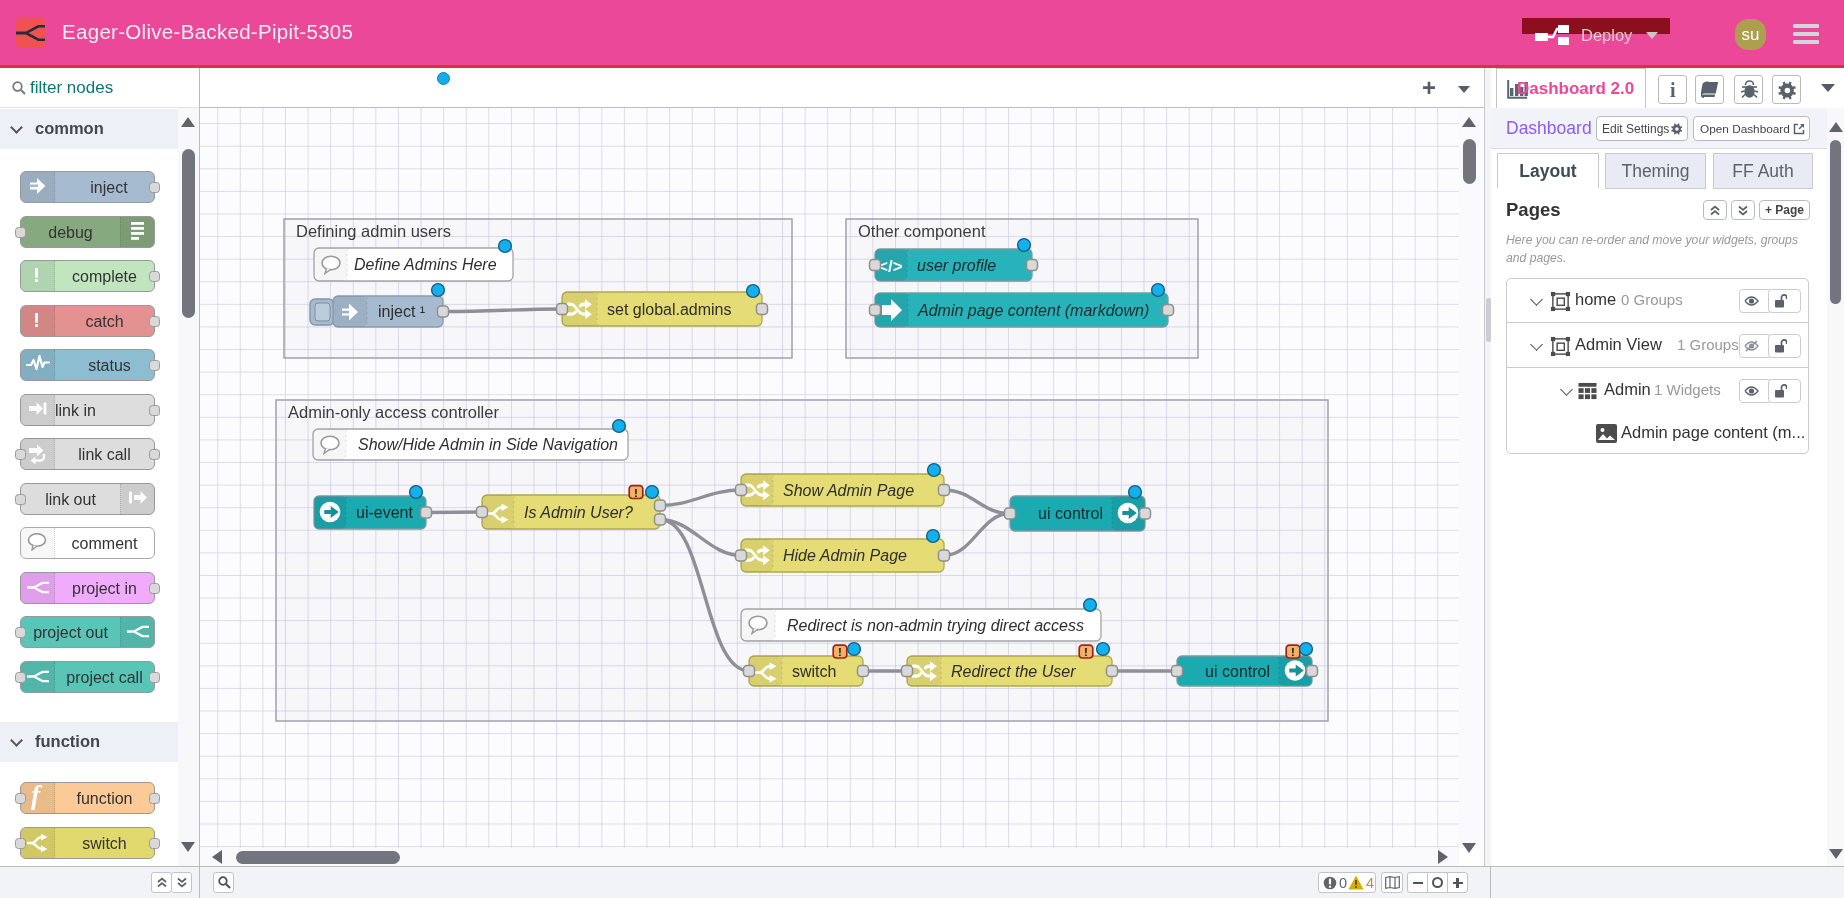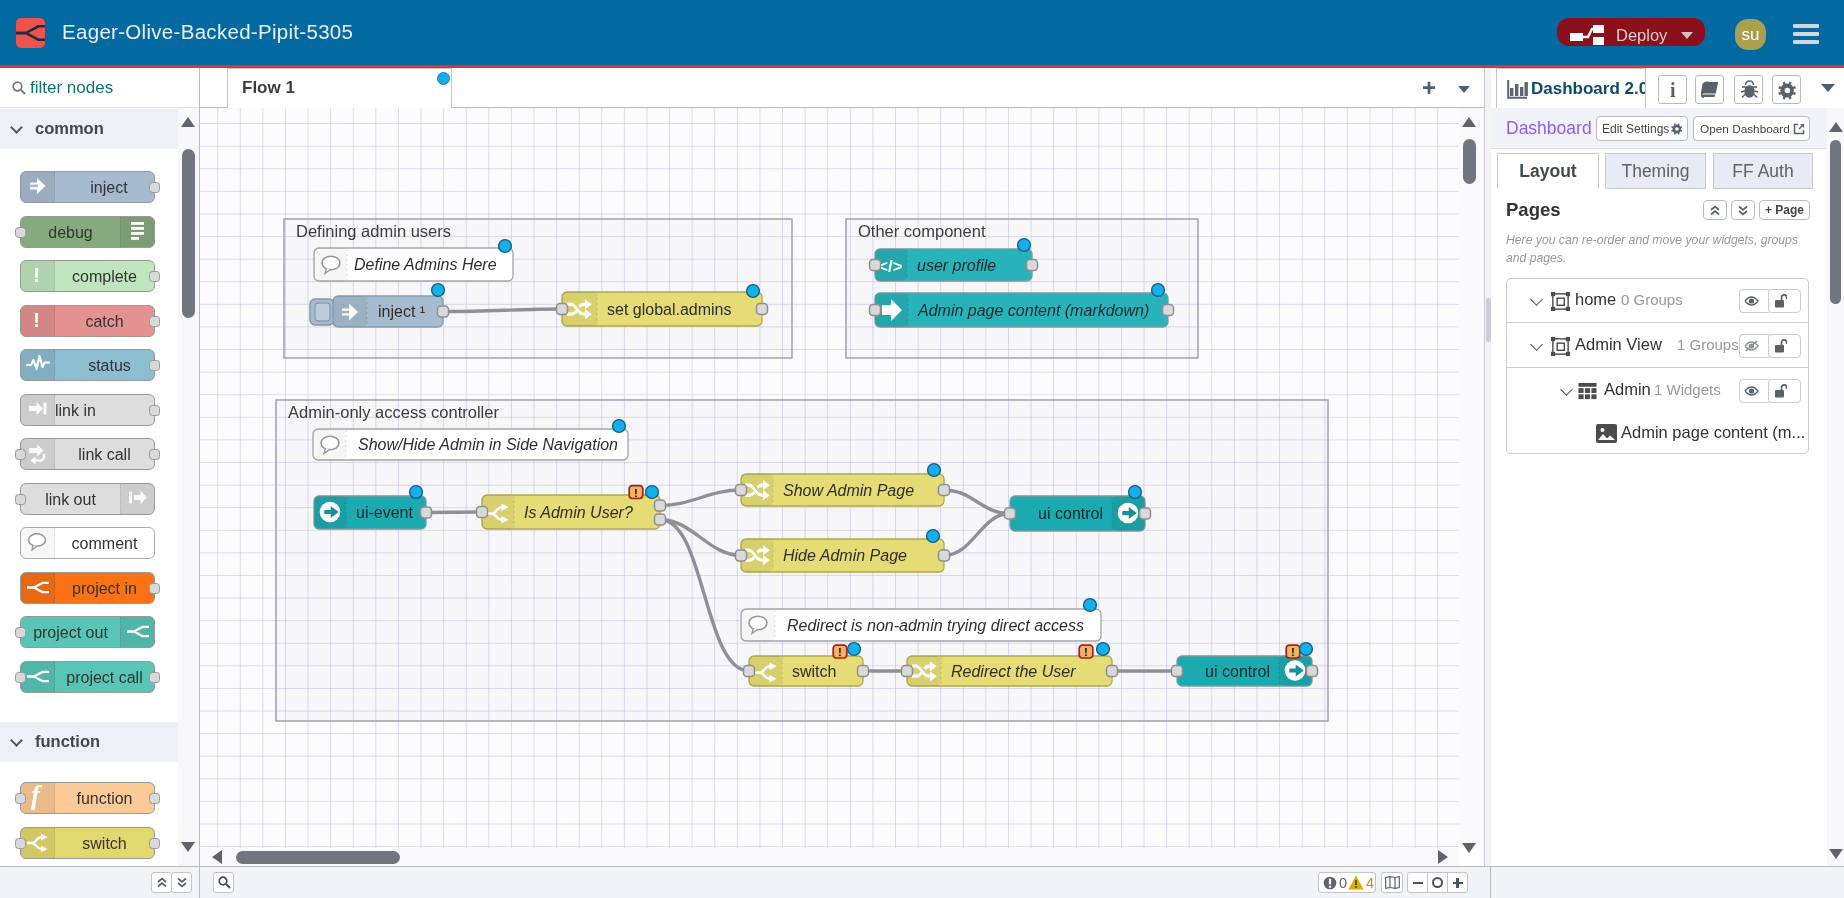--- a/index.html
+++ b/index.html
@@ -1,23 +1,23 @@
 <!DOCTYPE html>
 <html><head>
 <meta charset="utf-8">
 <style>
   * { margin:0; padding:0; box-sizing:border-box; }
   html,body { width:1844px; height:898px; overflow:hidden; font-family:"Liberation Sans", sans-serif; background:#fff; }
   #page { position:relative; width:1844px; height:898px; }
 
   
-  #header { position:absolute; left:0; top:0; width:1844px; height:68px; background:#0369a1; border-bottom:3.5px solid #d93535; }
+  #header { position:absolute; left:0; top:0; width:1844px; height:68px; background:#ec4899; border-bottom:3.5px solid #d93535; }
   #logo { position:absolute; left:16px; top:18px; width:29px; height:30px; }
   #title { position:absolute; left:62px; top:20px; color:#eceff2; font-size:20.5px; letter-spacing:0.3px; }
-  #deploy { position:absolute; left:1557px; top:18px; width:148px; height:28px; background:#8c101c; color:#dfd3d5;border-radius:12px; }
+  #deploy { position:absolute; left:1522px; top:18px; width:148px; height:16px; background:#8c101c; color:#dfd3d5; }
   #deploy .dtxt { position:absolute; left:59px; top:8px; font-size:16.5px; color:#d9cfd1; }
   #deploy .caret { position:absolute; right:12px; top:14px; width:0; height:0; border-left:6px solid transparent; border-right:6px solid transparent; border-top:7px solid #cfc3c5; }
   #avatar { position:absolute; left:1735px; top:19px; width:31px; height:31px; border-radius:42%; background:#aca04f; color:#fff; font-size:17px; text-align:center; line-height:31px; }
   #burger { position:absolute; left:1793px; top:24px; width:26px; height:20px; }
   #burger div { height:4px; background:#d2d6da; margin-bottom:4px; border-radius:1px; }
 
   
   #row2border { position:absolute; left:199px; top:107px; width:1645px; height:1px; background:#bbbbbb; }
   #row2borderpal { position:absolute; left:0; top:107px; width:199px; height:1px; background:#e2e2e2; }
   #filterrow { position:absolute; left:0; top:68px; width:199px; height:39px; background:#fff; }
@@ -64,21 +64,21 @@
   .sb-thumb-h { position:absolute; background:#72757e; border-radius:7px; }
 
   
   #sep { position:absolute; left:1484px; top:68px; width:7px; height:798px; background:#f4f4f7; border-left:1px solid #c9c9cf; }
   #sep .grip { position:absolute; left:1px; top:230px; width:5px; height:44px; background:#ccced6; border-radius:2px; }
 
   
   #sidebar { position:absolute; left:1491px; top:68px; width:353px; height:798px; background:#fff; }
   .sbtn { position:absolute; background:#fff; border:1px solid #bbb; border-radius:3px; }
   #sb-tab { position:absolute; left:5px; top:0px; width:150px; height:40px; background:#fff; border:1px solid #c4c4c4; border-bottom:none; overflow:hidden; }
-  #sb-tab .txt { position:absolute; left:34px; top:10px; font-size:17px; font-weight:700; color:#0c4a6e; white-space:nowrap; }
+  #sb-tab .txt { position:absolute; left:20px; top:10px; font-size:17px; font-weight:700; color:#ec4899; white-space:nowrap; }
   #sb-caret { position:absolute; left:330px; top:16px; width:0; height:0; border-left:7px solid transparent; border-right:7px solid transparent; border-top:8px solid #555e66; }
   #sb-head { position:absolute; left:0; top:40px; width:336px; height:41px; background:#f2f3f9; border-bottom:1px solid #ddd; }
   #sb-head .ttl { position:absolute; left:15px; top:10px; font-size:17.5px; color:#8b5cf6; }
   .minibtn { position:absolute; background:#fff; border:1px solid #bbb; border-radius:4px; font-size:12px; color:#444; text-align:center; white-space:nowrap; overflow:hidden; }
   #sb-tabs { position:absolute; left:0; top:81px; width:336px; height:44px; background:#fff; }
   .stab { position:absolute; top:4px; height:36px; border:1px solid #c9c9cf; font-size:17.5px; text-align:center; line-height:34px; }
   .stab.active { background:#fff; border-bottom:1px solid #fff; font-weight:700; color:#3e4b55; }
   .stab.off { background:#e9ebf4; color:#5a626a; }
   #pages-h { position:absolute; left:15px; top:131px; font-size:18.5px; font-weight:700; color:#333; }
   #help { position:absolute; left:15px; top:163px; width:300px; font-size:12.2px; font-style:italic; color:#999; line-height:18px; }
@@ -127,23 +127,20 @@
 
   <div id="row2border"></div>
     <div id="row2borderpal"></div>
   <div id="filterrow">
     <svg style="position:absolute;left:12px;top:13px" width="14" height="14" viewBox="0 0 14 14">
         <circle cx="5.5" cy="5.5" r="4.3" fill="none" stroke="#777" stroke-width="1.7"></circle>
         <line x1="9" y1="9" x2="13" y2="13" stroke="#777" stroke-width="1.9"></line>
       </svg>
     <div class="ph">filter nodes</div>
   </div>
-  <div id="flowtab">
-      <div class="t">Flow 1</div>
-    </div>
   <div class="bluedot-h" style="left:437px;top:72px"></div>
   <div id="tabplus">+</div>
   <div id="tabcaret"></div>
 
   <div id="palette">
     <div class="pal-cat" style="top:1px">
         <div class="chev"></div>
         <div class="txt">common</div>
       </div>
 
@@ -237,21 +234,21 @@
     <div class="pnode" style="top:419px;background:#ffffff;border-color:#aaa">
       <div class="icon l" style="background:rgba(0,0,0,0.03)">
           <svg style="position:absolute;left:6px;top:5px" width="22" height="18" viewBox="0 0 22 18">
             <ellipse cx="10" cy="7" rx="8.5" ry="6.3" fill="#fff" stroke="#999" stroke-width="1.6"></ellipse>
             <path d="M6 12.5 l-1 4.5 l5 -4" fill="#fff" stroke="#999" stroke-width="1.4"></path>
           </svg>
         </div>
       <div class="lbl" style="padding-left:34px;text-align:center">comment</div>
     </div>
 
-    <div class="pnode" style="top:464px;background:#f97316">
+    <div class="pnode" style="top:464px;background:#f0abfc">
       <div class="icon l">
           <svg style="position:absolute;left:6px;top:5px" width="22" height="19" viewBox="0 0 29 25">
             <path d="M0 11 L9 11 L20 5 L29 5 L29 8 L21 8 L12 12.5 L21 17 L29 17 L29 20 L20 20 L9 14 L0 14 Z" fill="#fff"></path>
           </svg>
         </div>
       <div class="lbl" style="padding-left:34px;text-align:center">project in</div>
       <div class="port r"></div>
     </div>
 
     <div class="pnode" style="top:508px;background:#58c5b7">

